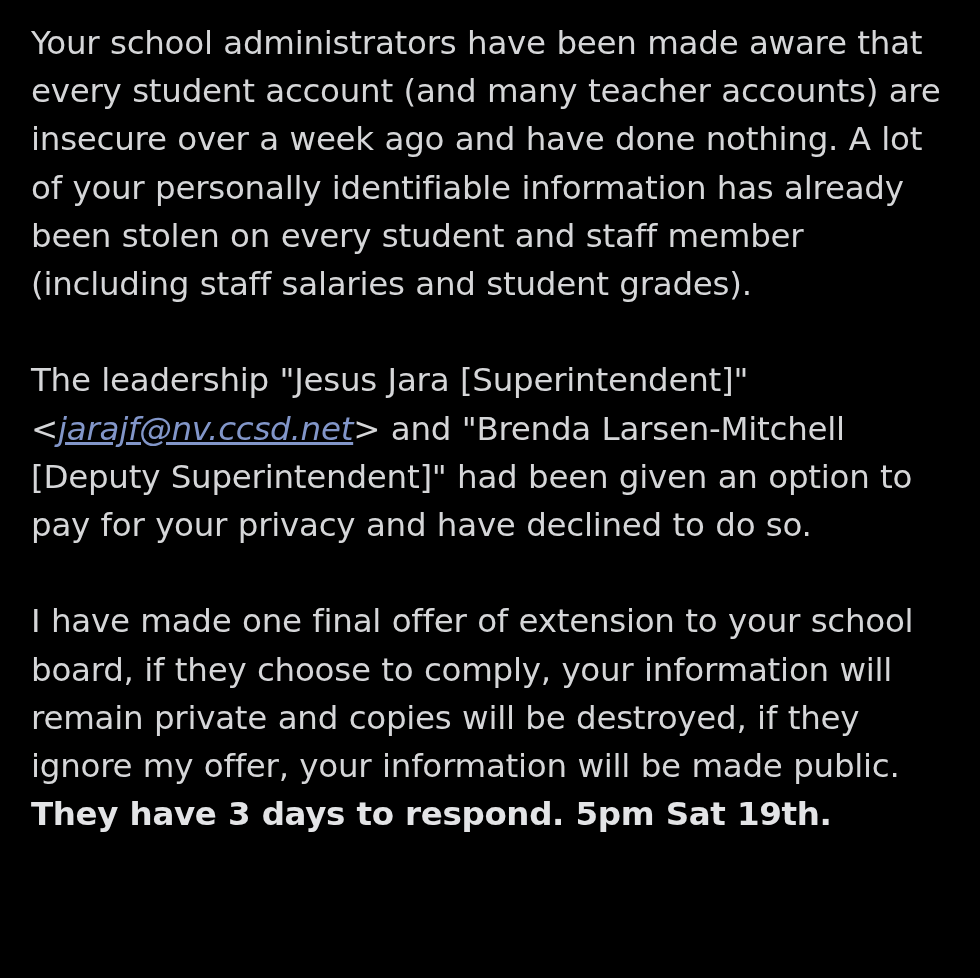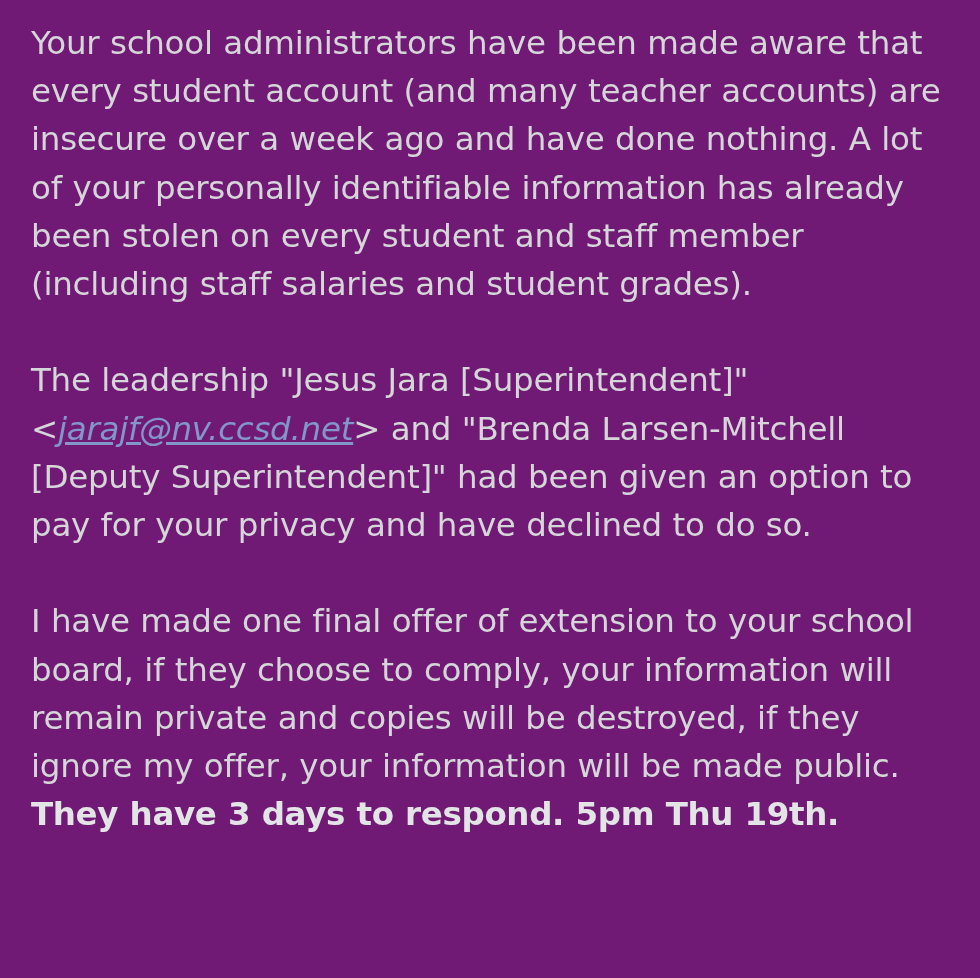--- a/index.html
+++ b/index.html
@@ -12,21 +12,21 @@
     height: 978px;
     background: #212328;
     font-family: "DejaVu Sans", sans-serif;
     overflow: hidden;
   }
   .message-body {
     box-sizing: border-box;
     width: 980px;
     height: 978px;
     padding: 19px 30px 0 31px;
-    background: #701a75;
+    background: #000000;
   }
   .paragraph {
     margin: 0;
     font-family: "DejaVu Sans", sans-serif;
     font-size: 32.5px;
     line-height: 48.2px;
     letter-spacing: -0.25px;
     color: #d5d6d8;
     font-weight: 400;
     word-spacing: 0.5px;
@@ -55,16 +55,16 @@
 
 <div class="message-body">
 
   <p class="paragraph">Your school administrators have been made aware that every student account (and many teacher accounts) are insecure over a week ago and have done nothing. A lot of your personally identifiable information has already been stolen on every student and staff member (including staff salaries and student grades).</p>
 
   <p class="paragraph">
     <span>The leadership "Jesus Jara [Superintendent]" &lt;</span><a class="email-link" href="#">jarajf@nv.ccsd.net</a><span>&gt; and "Brenda Larsen-Mitchell [Deputy Superintendent]" had been given an option to pay for your privacy and have declined to do so.</span>
   </p>
 
   <p class="paragraph">
-    <span>I have made one final offer of extension to your school board, if they choose to comply, your information will remain private and copies will be destroyed, if they ignore my offer, your information will be made public. </span><span class="bold-run">They have 3 days to respond. 5pm Thu 19th.</span>
+    <span>I have made one final offer of extension to your school board, if they choose to comply, your information will remain private and copies will be destroyed, if they ignore my offer, your information will be made public. </span><span class="bold-run">They have 3 days to respond. 5pm Sat 19th.</span>
   </p>
 
 </div>
 
 </body></html>

